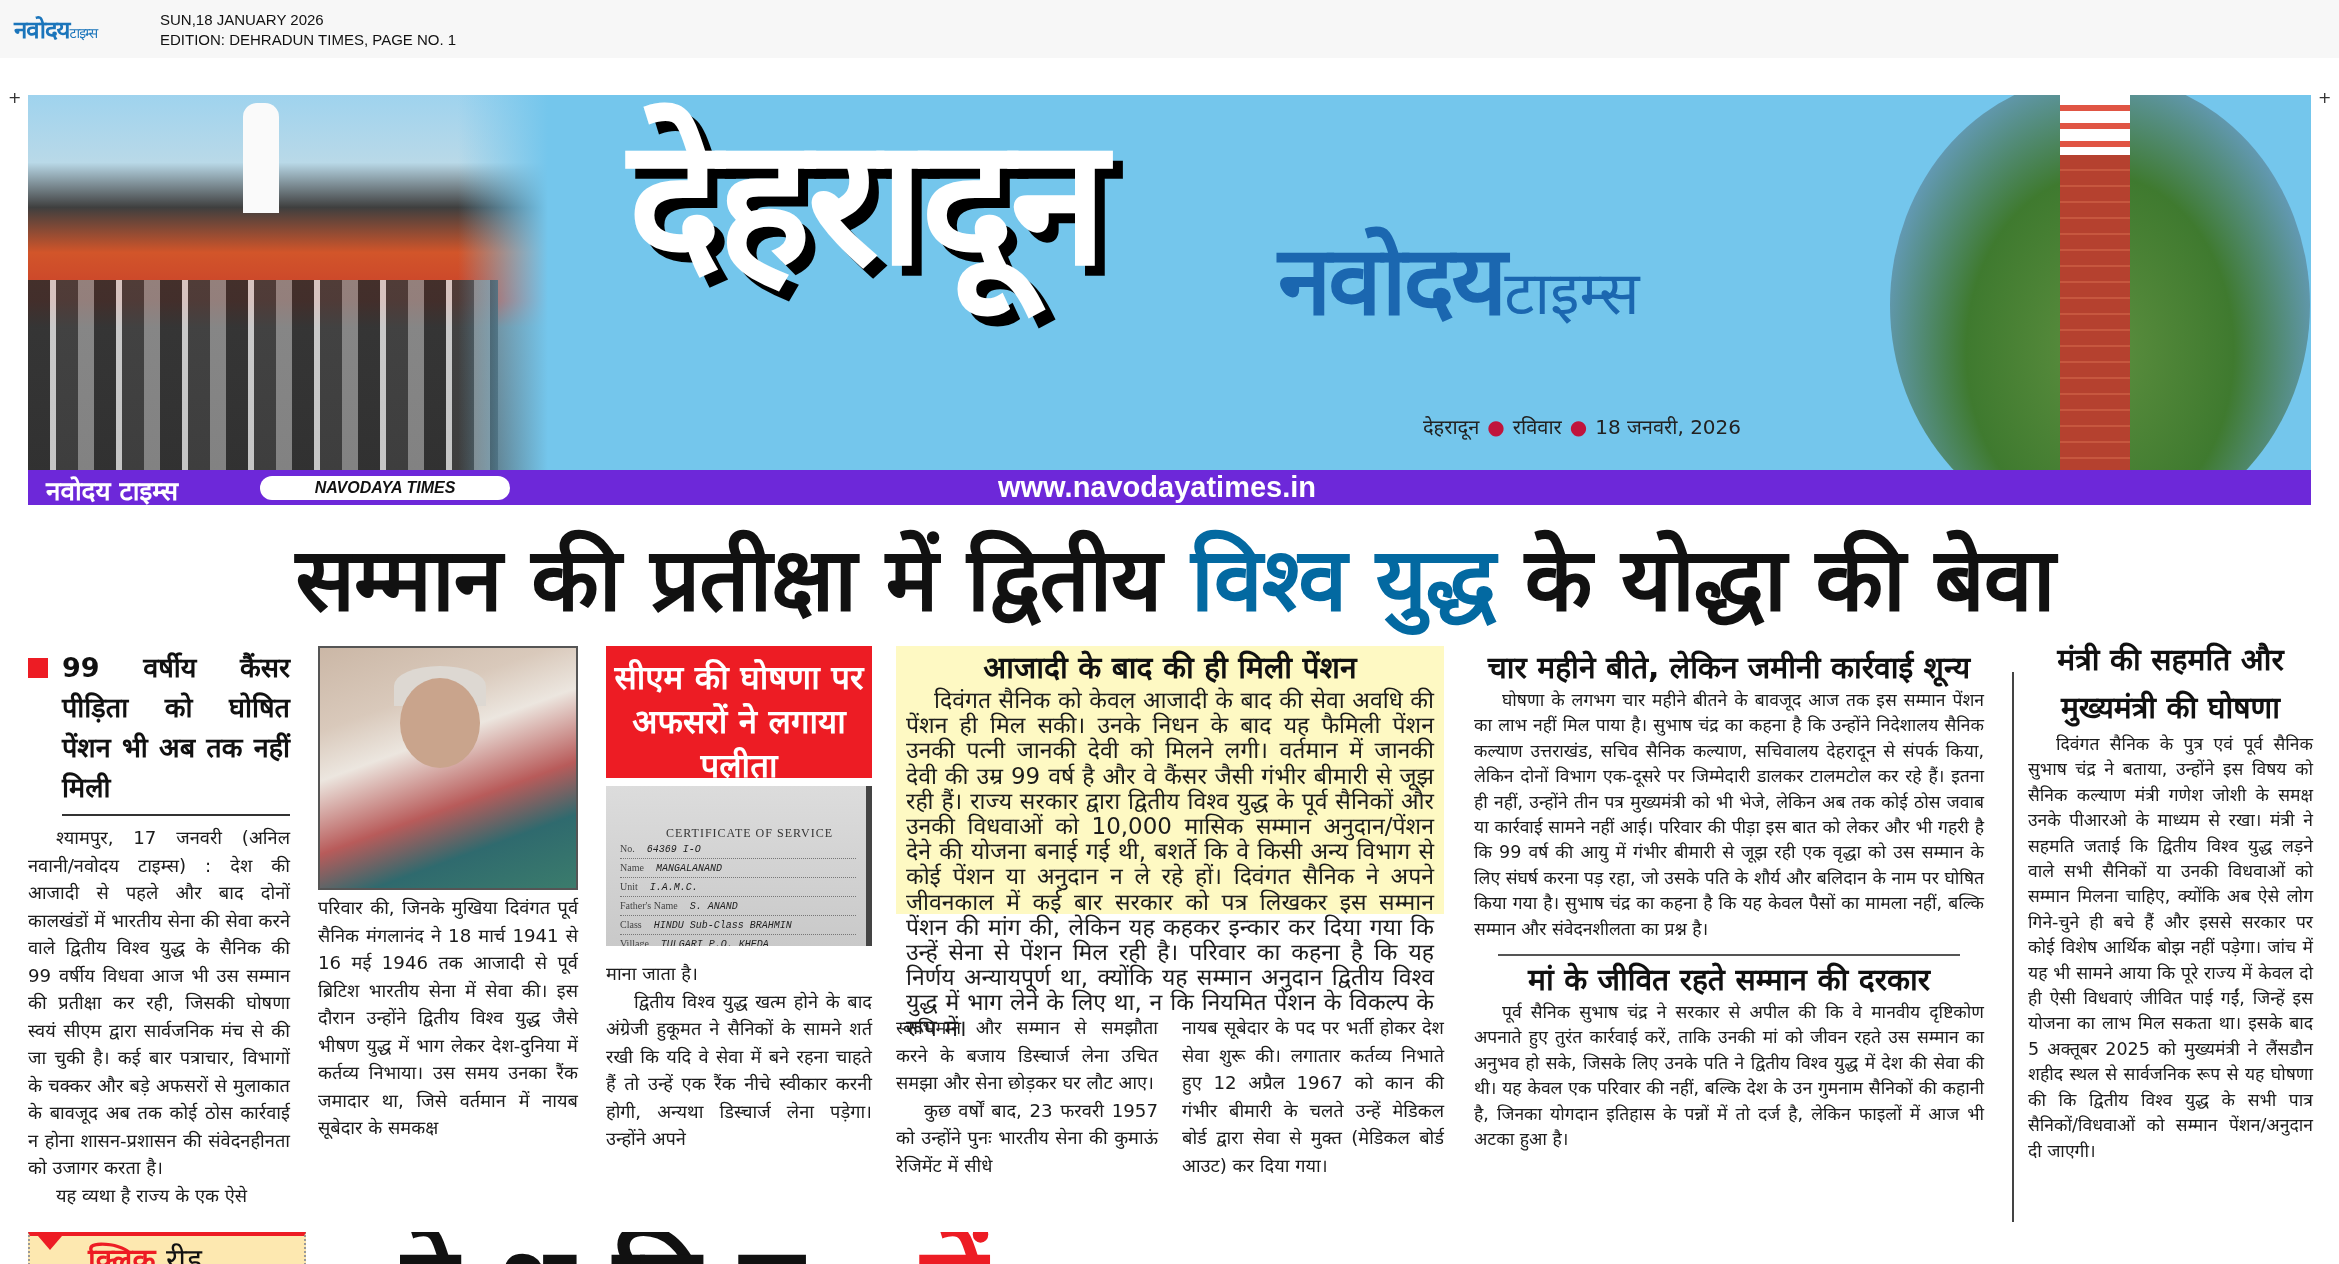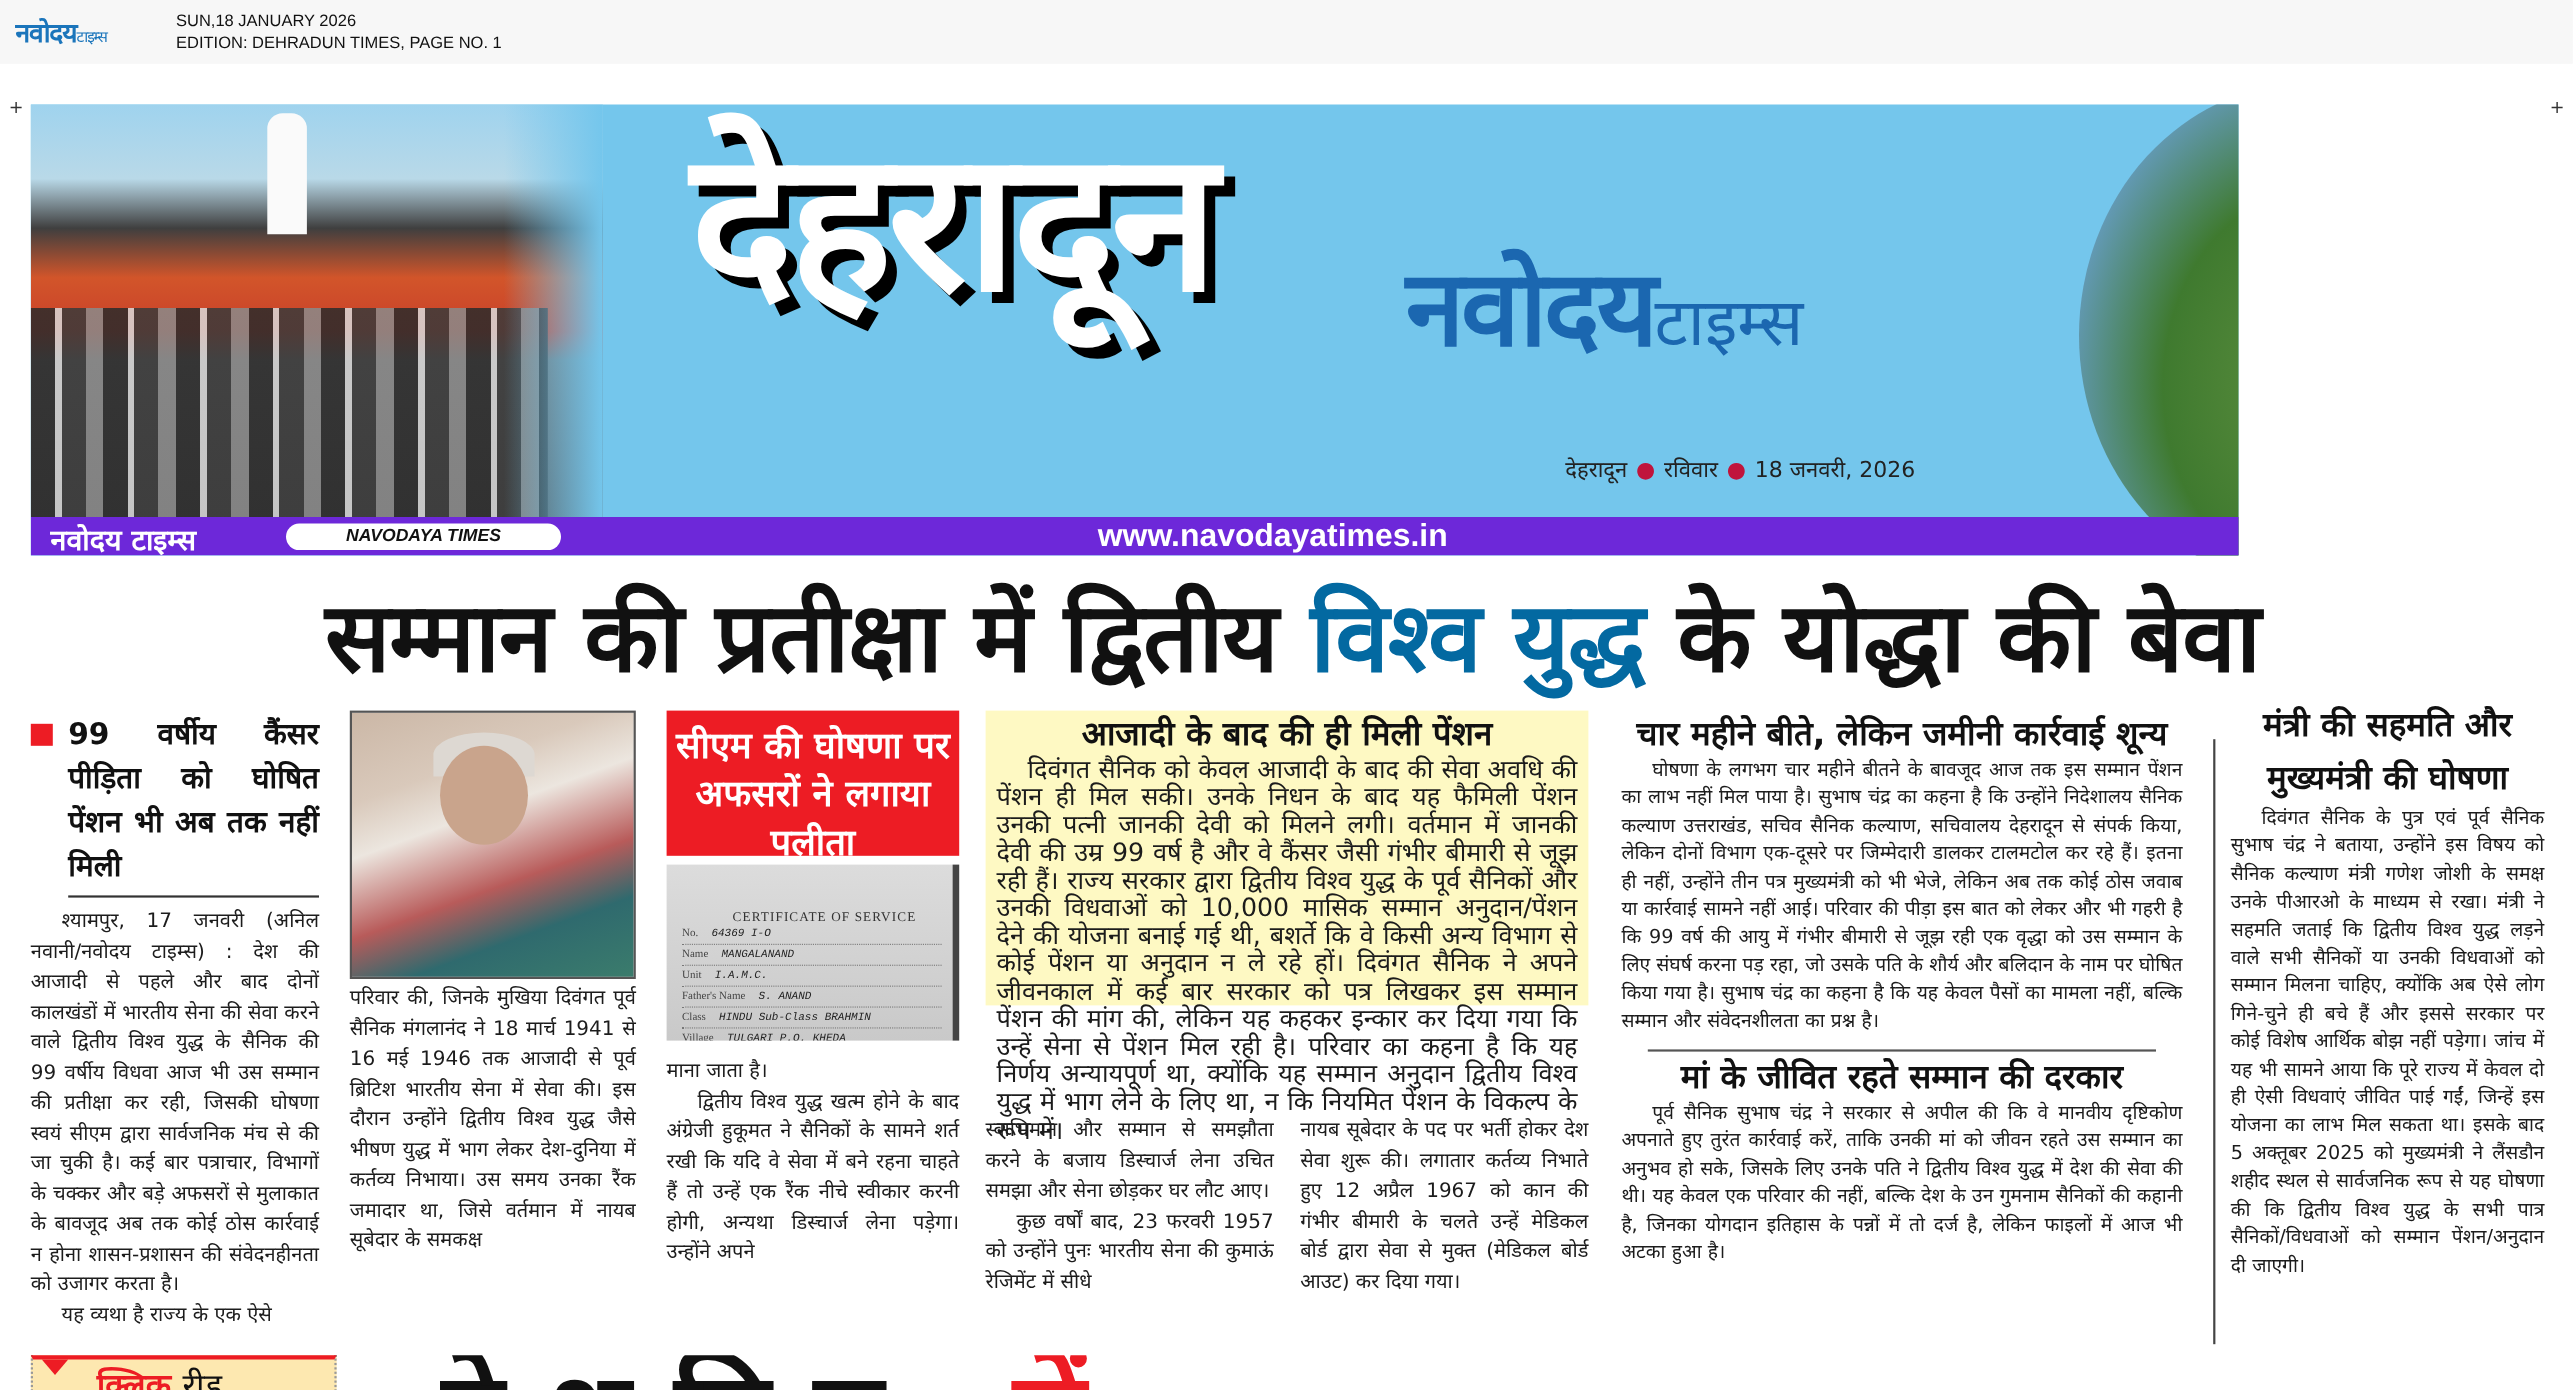--- a/index.html
+++ b/index.html
@@ -7,21 +7,21 @@
   body { font-family: "Liberation Sans", "DejaVu Sans", sans-serif; color: #1a1a1a; position: relative; }
 
   
   .topbar { position: absolute; left: 0; top: 0; width: 2339px; height: 58px; background: #f7f7f7; }
   .topbar .logo { position: absolute; left: 14px; top: 12px; font-weight: bold; font-size: 24px; color: #1b75bb; font-family: "DejaVu Sans", sans-serif; letter-spacing: -1px; }
   .topbar .logo .small { font-size: 14px; font-weight: normal; }
   .topbar .meta { position: absolute; left: 160px; top: 10px; font-size: 15px; line-height: 20px; color: #111; font-family: "Liberation Sans", sans-serif; }
   .crop { position: absolute; font-size: 16px; color: #333; font-family: "DejaVu Sans", sans-serif; }
 
   
-  .banner { position: absolute; left: 28px; top: 95px; width: 2007px; height: 410px; background: #74c6ec; overflow: hidden; }
+  .banner { position: absolute; left: 28px; top: 95px; width: 2283px; height: 410px; background: #74c6ec; overflow: hidden; }
   .banner .photo-left { position: absolute; left: 0; top: 0; width: 520px; height: 375px;
      background: linear-gradient(180deg, #9fd3ee 0%, #b9d9e8 18%, #3f3f3f 30%, #d2552a 42%, #c9402a 55%, #6f6f6f 62%, #545454 100%); }
   .banner .photo-left::after { content: ""; position: absolute; right: 0; top: 0; width: 90px; height: 100%;
      background: linear-gradient(90deg, rgba(116,198,236,0) 0%, #74c6ec 100%); }
   .banner .soldiers { position: absolute; left: 0; top: 185px; width: 470px; height: 190px;
      background: repeating-linear-gradient(90deg, #2b2b2b 0 22px, #d9d9d9 22px 28px, #3a3a3a 28px 50px, #8a8a8a 50px 66px); opacity: .85; }
   .banner .clocktower-l { position: absolute; left: 215px; top: 8px; width: 36px; height: 110px; background: #fafafa; border-radius: 14px 14px 0 0; }
   .banner .title-hi { position: absolute; left: 600px; top: 20px; font-size: 176px; font-weight: bold; color: #ffffff; line-height: 1;
      font-family: "DejaVu Sans", sans-serif; text-shadow: 10px 10px 0 #000; letter-spacing: -4px; }
   .banner .brand { position: absolute; left: 1250px; top: 138px; font-size: 96px; font-weight: bold; color: #1b67b0; font-family: "DejaVu Sans", sans-serif; letter-spacing: -3px; line-height: 1; }

